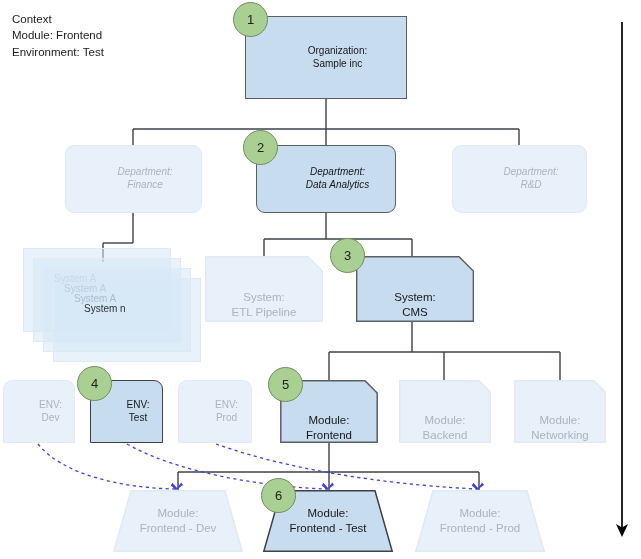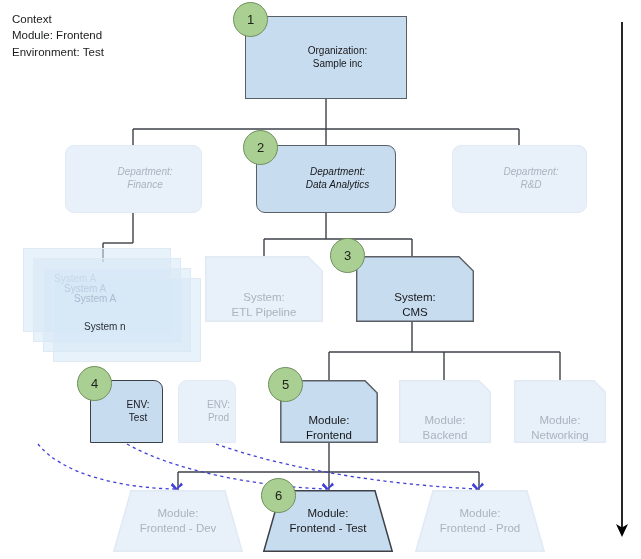--- a/index.html
+++ b/index.html
@@ -184,50 +184,53 @@
   <div class="stackcard" style="left:23px;top:248px;width:148px;height:84px;"></div>
   <div class="stacklabel dim" style="left:54px;top:273px;color:#c6d8e8;">System A</div>
 
   <div class="stackcard" style="left:33px;top:258px;width:148px;height:84px;"></div>
   <div class="stacklabel dim" style="left:64px;top:283px;color:#b8cfe2;">System A</div>
 
   <div class="stackcard" style="left:43px;top:268px;width:148px;height:84px;"></div>
   <div class="stacklabel dim" style="left:74px;top:293px;color:#a7bed2;">System A</div>
 
   <div class="stackcard" style="left:53px;top:278px;width:148px;height:84px;"></div>
-  <div class="stacklabel" style="left:84px;top:303px;color:#2d3136;margin-top:18px;">System n</div>
+  <div class="stacklabel" style="left:84px;top:303px;color:#2d3136;">System n</div>
 
   <div class="cutwrap" style="left:205px;top:256px;width:118px;height:66px;">
     <svg width="118" height="66" viewBox="0 0 118 66">
       <path d="M0.7,0.7 H103 L117.3,15 V65.3 H0.7 Z" fill="#e8f0f9" stroke="#e0e9f4" stroke-width="1.4"></path>
     </svg>
     <span class="lbl dim">System:
 ETL Pipeline</span>
   </div>
 
   <div class="cutwrap" style="left:356px;top:256px;width:118px;height:66px;">
     <svg width="118" height="66" viewBox="0 0 118 66">
       <path d="M0.7,0.7 H103 L117.3,15 V65.3 H0.7 Z" fill="#c8dcf0" stroke="#5a5f66" stroke-width="1.4"></path>
     </svg>
     <span class="lbl active">System:
 CMS</span>
   </div>
   <div class="badge" style="left:330px;top:238px;">
     <span>3</span>
   </div>
 
+  <div class="node envshape dim" style="left:3px;top:380px;width:72px;height:63px;">
+    <span class="lbl">ENV: Dev</span>
+  </div>
 
   <div class="node envshape active" style="left:90px;top:380px;width:73px;height:63px;">
     <span class="lbl">ENV: Test</span>
   </div>
   <div class="badge" style="left:77px;top:366px;">
     <span>4</span>
   </div>
 
-  <div class="node envshape dim" style="left:178px;top:380px;width:58px;height:63px;">
+  <div class="node envshape dim" style="left:178px;top:380px;width:74px;height:63px;">
     <span class="lbl">ENV: Prod</span>
   </div>
 
   <div class="cutwrap" style="left:280px;top:380px;width:98px;height:63px;">
     <svg width="98" height="63" viewBox="0 0 98 63">
       <path d="M0.8,0.8 H85 L97.2,13 V62.2 H0.8 Z" fill="#c8dcf0" stroke="#5a5f66" stroke-width="1.5"></path>
     </svg>
     <span class="lbl active">Module:
 Frontend</span>
   </div>

